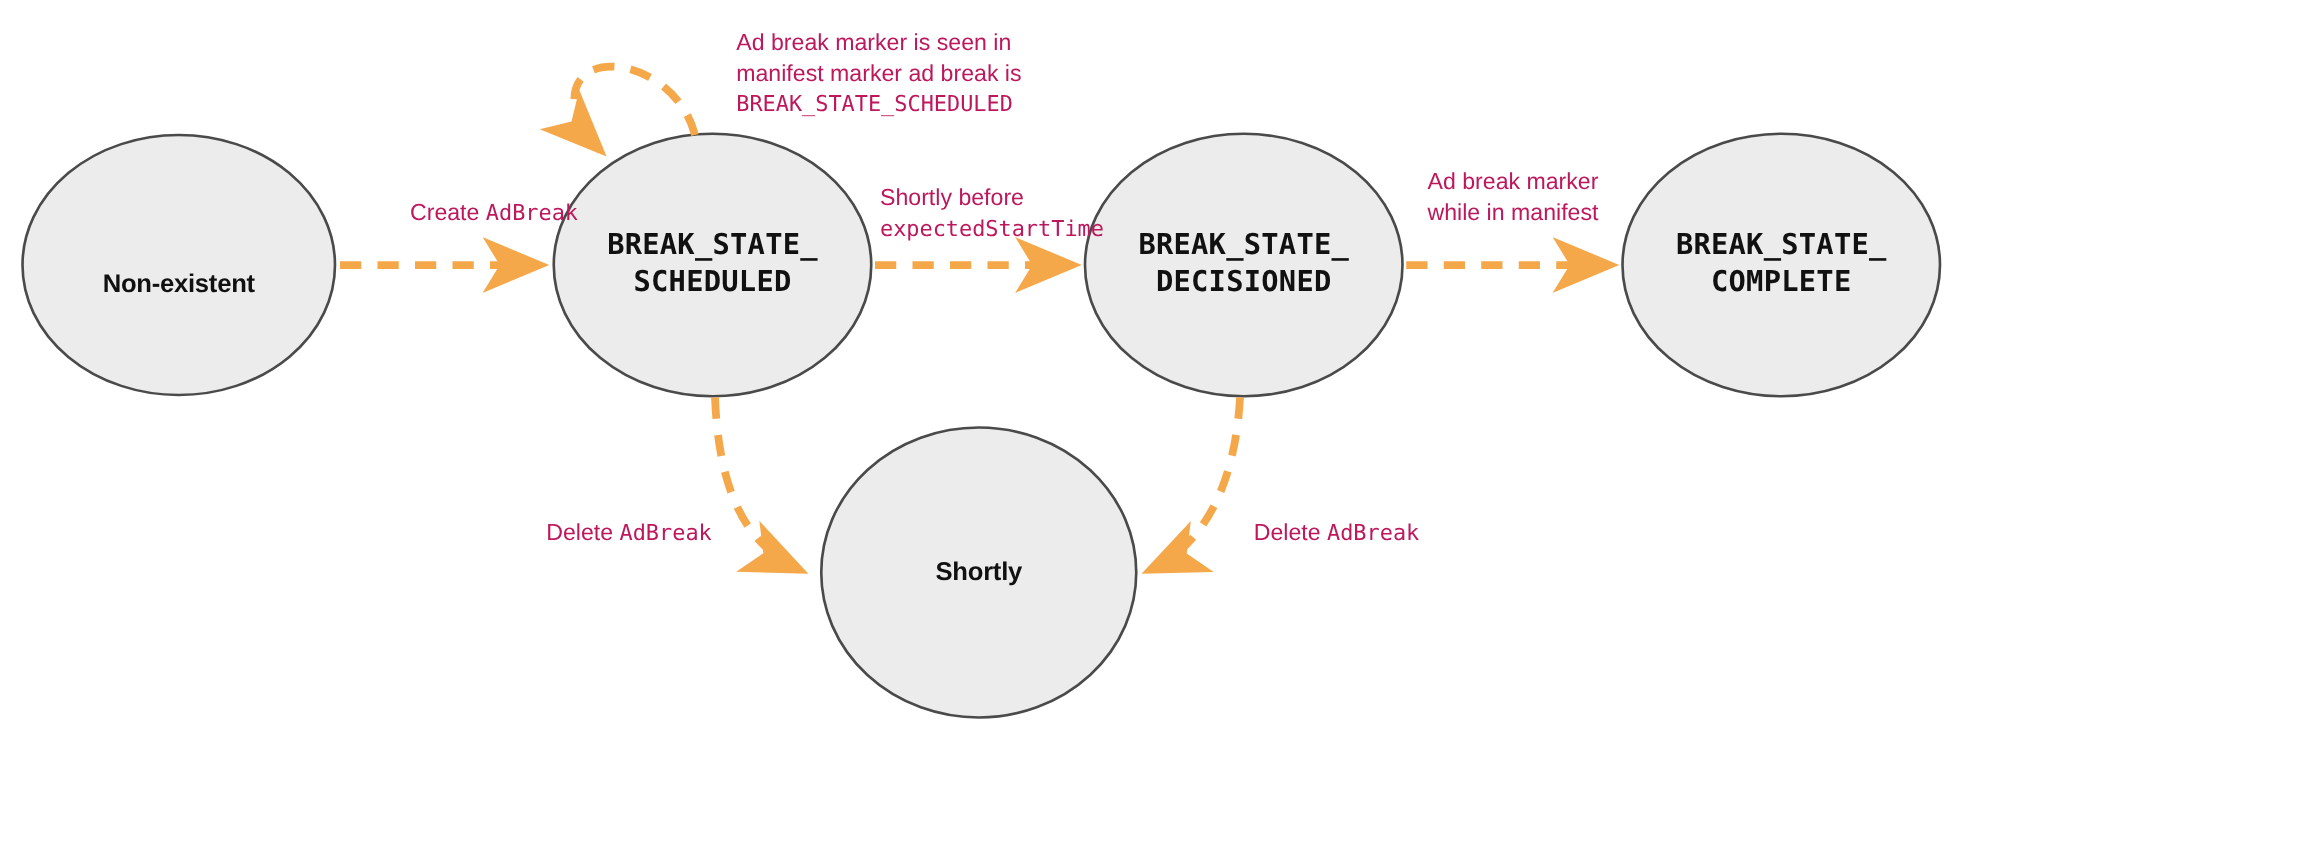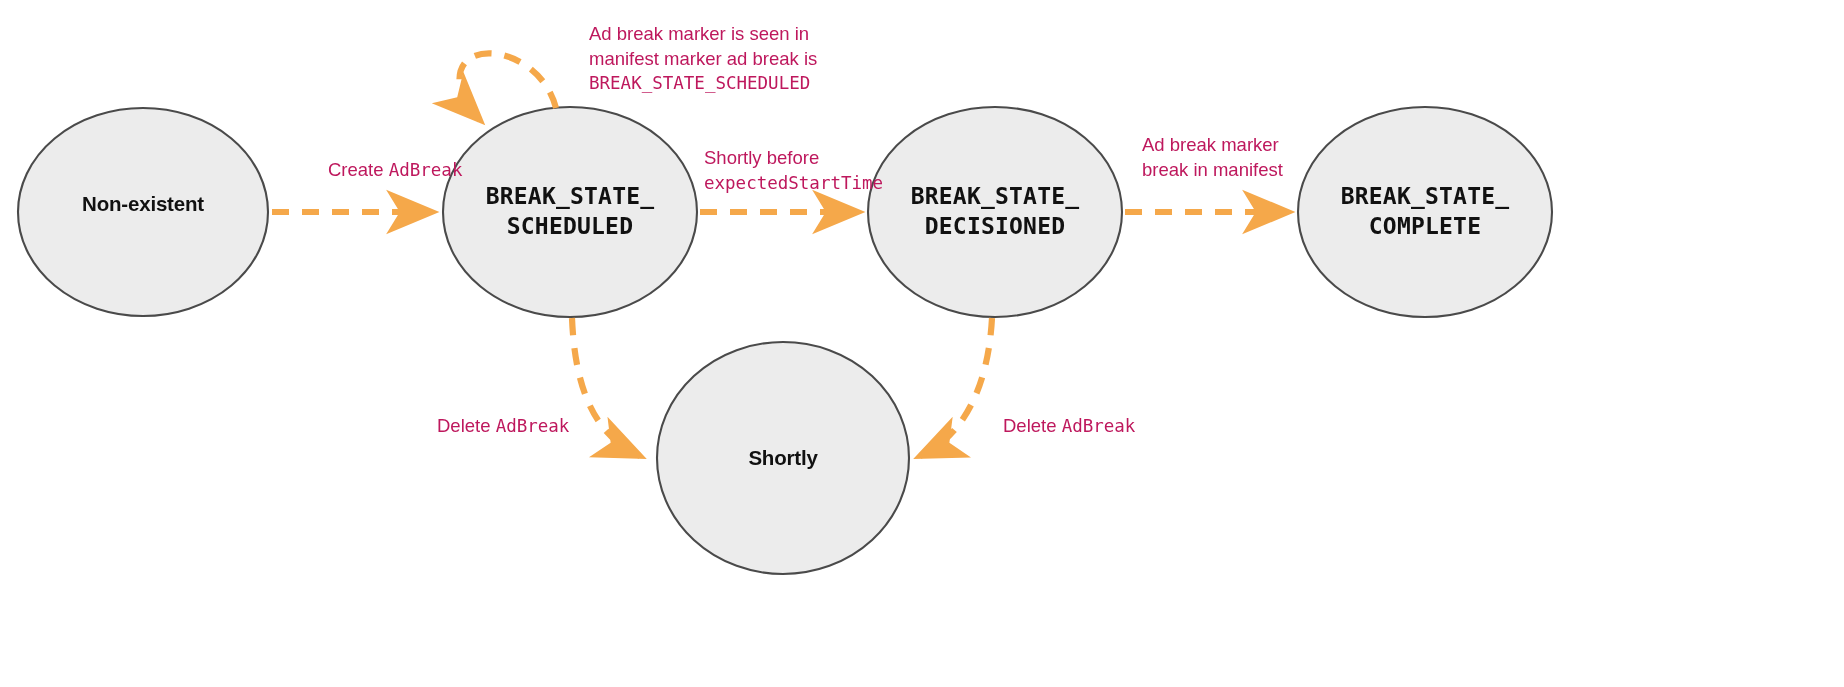--- a/index.html
+++ b/index.html
@@ -70,38 +70,38 @@
       <path d="M1125,212 L1288,212" marker-end="url(#arrowhead)"></path>
 
       <path d="M556,108 C540,46 452,34 460,86 C463,100 470,110 480,120" marker-end="url(#arrowhead)"></path>
 
       <path d="M572,318 C575,392 596,436 640,456" marker-end="url(#arrowhead)"></path>
 
       <path d="M992,318 C988,392 960,438 920,456" marker-end="url(#arrowhead)"></path>
     </g>
   </svg>
 
-  <div class="node-label sans" style="left:143px;top:204px;">Non-existent</div>
+  <div class="node-label sans" style="left:143px;top:228px;">Non-existent</div>
 
   <div class="node-label mono" style="left:570px;top:212px;">BREAK_STATE_
 SCHEDULED</div>
 
   <div class="node-label mono" style="left:995px;top:212px;">BREAK_STATE_
 DECISIONED</div>
 
   <div class="node-label mono" style="left:1425px;top:212px;">BREAK_STATE_
 COMPLETE</div>
 
   <div class="node-label sans" style="left:783px;top:458px;">Shortly</div>
 
   <div class="edge-label left" style="left:291px;top:158px;margin-left:37px;"><span>Create </span><span class="mono">AdBreak</span></div>
 
   <div class="edge-label left" style="left:589px;top:22px;"><span>Ad break marker is seen in</span><br><span>manifest marker ad break is</span><br><span class="mono">BREAK_STATE_SCHEDULED</span></div>
 
   <div class="edge-label left" style="left:704px;top:146px;"><span>Shortly before</span><br><span class="mono">expectedStartTime</span></div>
 
-  <div class="edge-label left" style="left:1142px;top:133px;"><span>Ad break marker</span><br><span>break in manifest</span></div>
+  <div class="edge-label left" style="left:1142px;top:133px;"><span>Ad break marker</span><br><span>while in manifest</span></div>
 
   <div class="edge-label left" style="left:437px;top:414px;"><span>Delete </span><span class="mono">AdBreak</span></div>
 
   <div class="edge-label left" style="left:1003px;top:414px;"><span>Delete </span><span class="mono">AdBreak</span></div>
 
 </div>
 
 </body></html>

